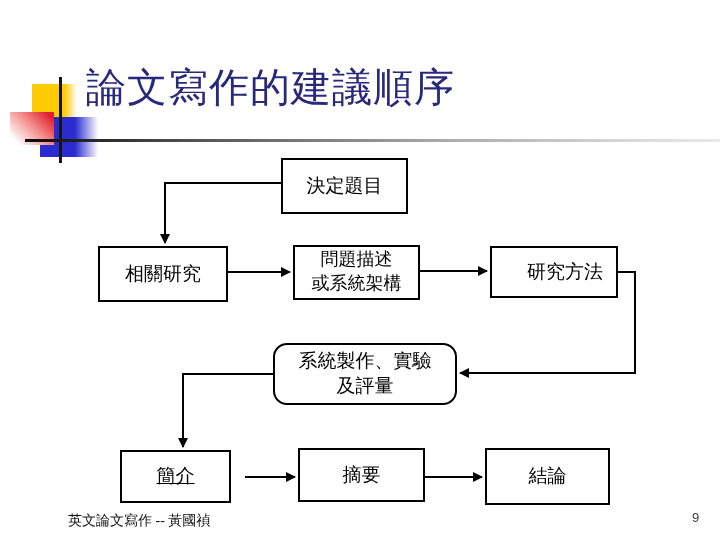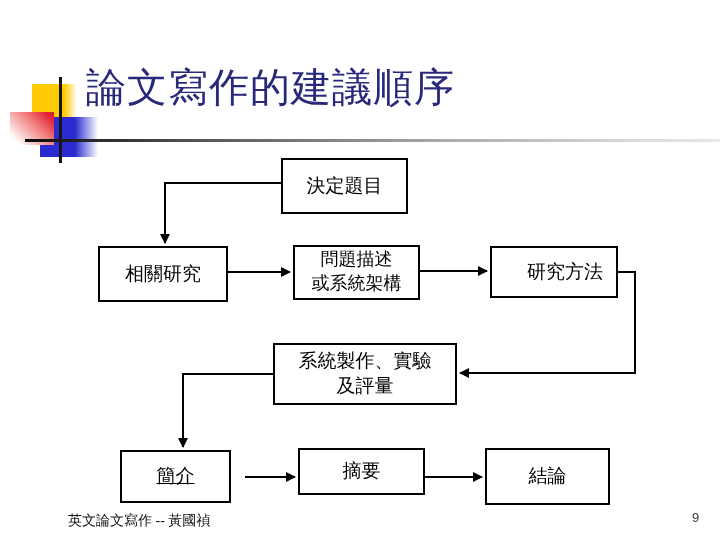--- a/index.html
+++ b/index.html
@@ -27,23 +27,23 @@
   
   .node{
     position:absolute;background:#ffffff;border:2px solid #000000;
     display:flex;align-items:center;justify-content:center;text-align:center;
     font-size:19px;line-height:1.3;color:#000;white-space:pre-line;box-sizing:border-box;
   }
   .n-decide  {left:281px;top:158px;width:127px;height:56px;}
   .n-related {left:98px; top:246px;width:130px;height:56px;}
   .n-problem {left:293px;top:245px;width:127px;height:55px;font-size:18px;font-family:Liberation Mono, monospace;}
   .n-method  {left:490px;top:246px;width:128px;height:52px;padding-left:22px;}
-  .n-system  {left:273px;top:343px;width:184px;height:62px;}
+  .n-system  {left:273px;top:343px;width:184px;height:62px;border-radius:14px;}
   .n-intro   {left:120px;top:450px;width:111px;height:53px;text-decoration:underline;}
-  .n-abstract{left:298px;top:448px;width:127px;height:47px;}
+  .n-abstract{left:298px;top:448px;width:127px;height:54px;}
   .n-conclude{left:485px;top:448px;width:125px;height:57px;}
   .connectors{position:absolute;left:0;top:0;width:720px;height:540px;pointer-events:none;}
   
   .footer{
     position:absolute;left:68px;top:512px;font-size:14px;color:#111;
     font-family:"Liberation Serif","DejaVu Serif",serif;
     text-align:center;
   }
   .page-num{position:absolute;left:692px;top:510px;font-size:13px;color:#3c3c3c;}
 </style>

